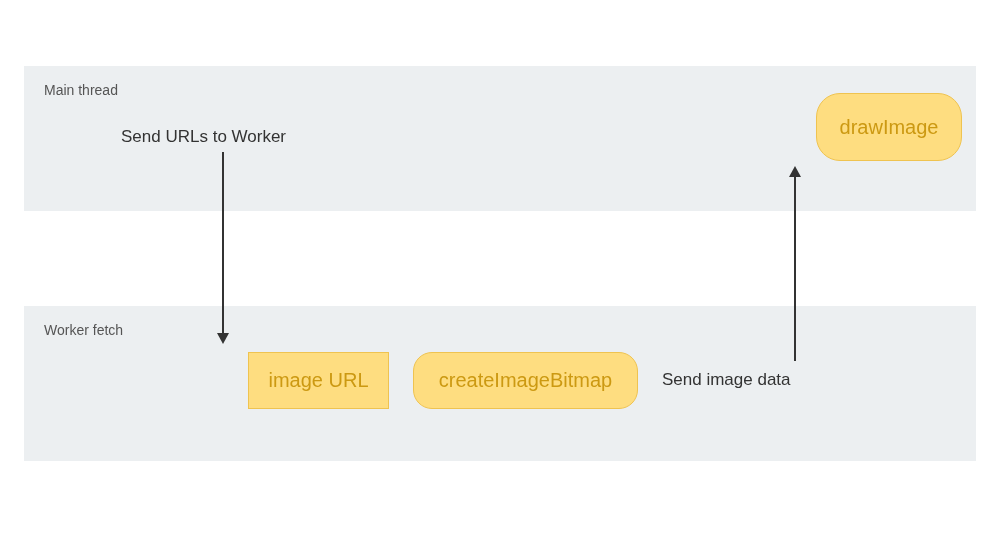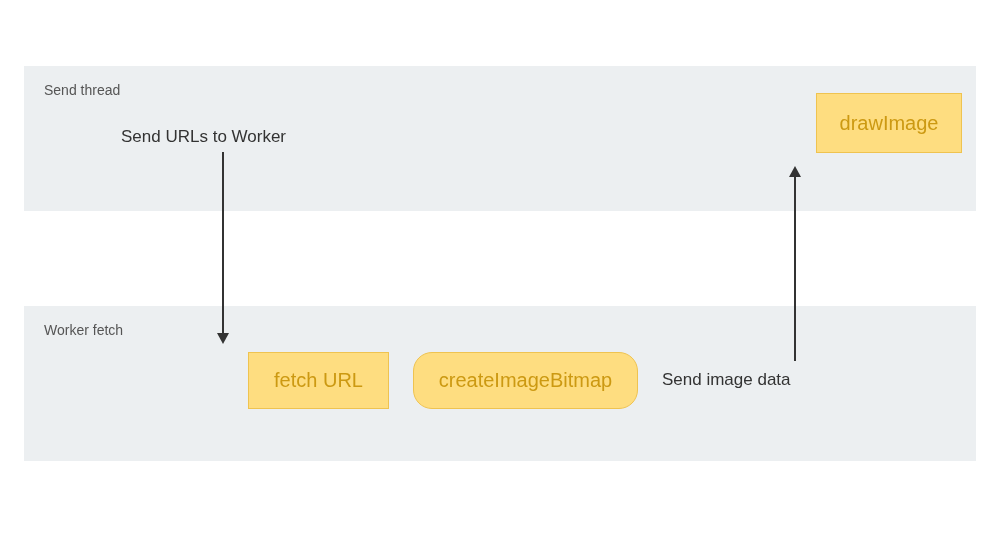--- a/index.html
+++ b/index.html
@@ -67,34 +67,34 @@
       border-top: 11px solid #333;
     }
     .arrow-head.up {
       border-bottom: 11px solid #333;
     }
   </style>
 </head>
 <body>
 
 <div class="panel panel-main">
-  <div class="panel-label">Send thread</div>
+  <div class="panel-label">Main thread</div>
 </div>
 
 <div class="panel panel-worker">
   <div class="panel-label">Worker fetch</div>
 </div>
 
 <div class="text-label" style="left:106px; top:127px;margin-left:15px;">Send URLs to Worker</div>
 
-<div class="box" style="left:816px; top:93px; width:146px; height:60px;">drawImage</div>
+<div class="box" style="left:816px; top:93px; width:146px; height:68px;border-radius:24px;">drawImage</div>
 
 <div class="arrow-line" style="left:222px; top:152px; height:183px;"></div>
 <div class="arrow-head down" style="left:217px; top:333px;"></div>
 
-<div class="box" style="left:248px; top:352px; width:141px; height:57px;">fetch URL</div>
+<div class="box" style="left:248px; top:352px; width:141px; height:57px;">image URL</div>
 
 <div class="box" style="left:413px; top:352px; width:225px; height:57px;border-radius:19px;">createImageBitmap</div>
 
 <div class="text-label" style="left:662px; top:370px;">Send image data</div>
 
 <div class="arrow-line" style="left:794px; top:175px; height:186px;"></div>
 <div class="arrow-head up" style="left:789px; top:166px;"></div>
 
 </body></html>

